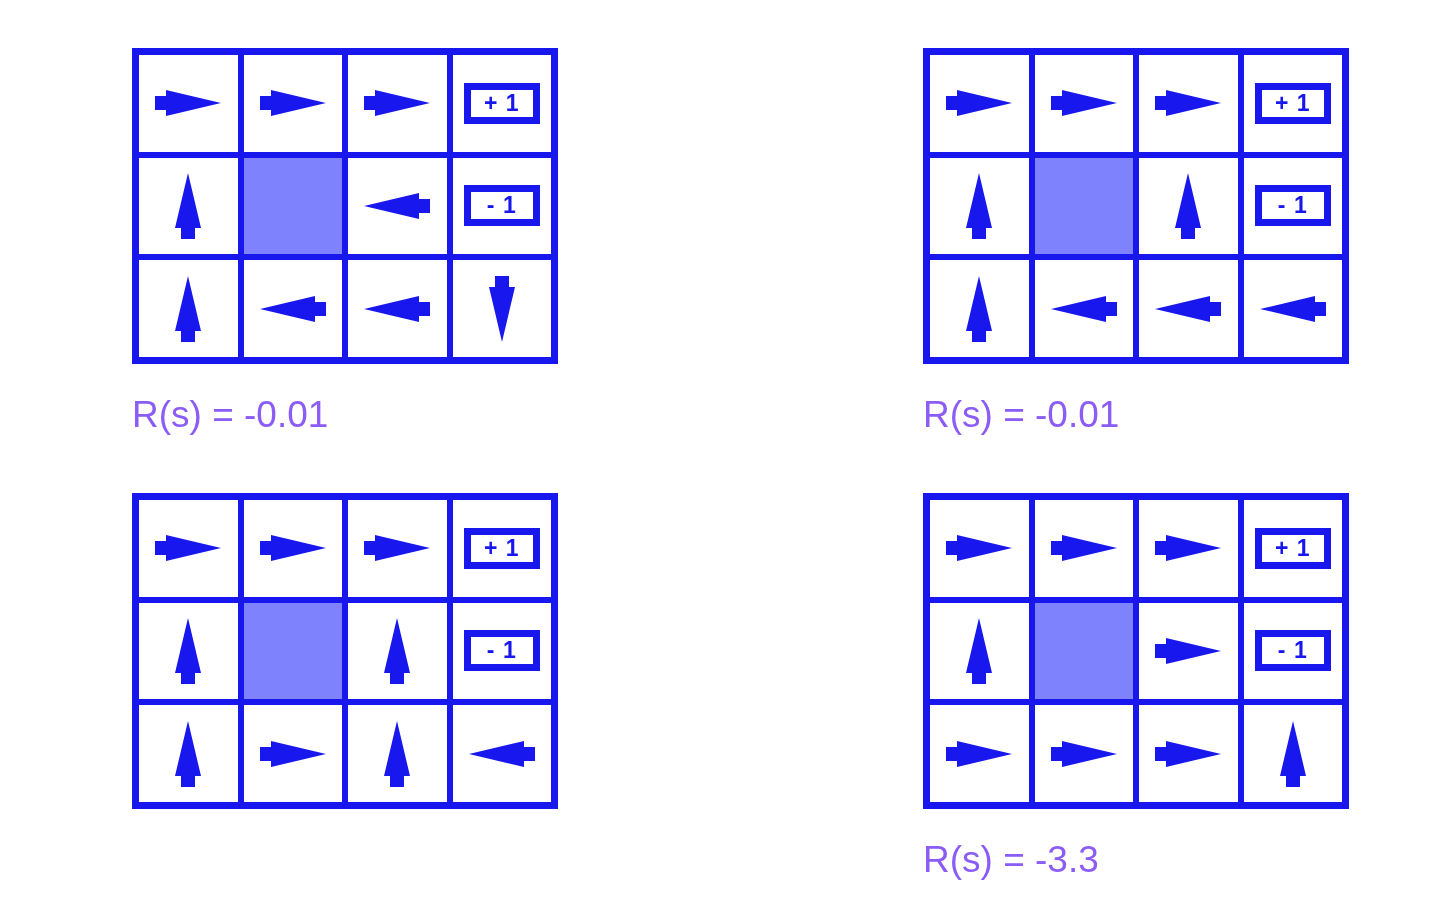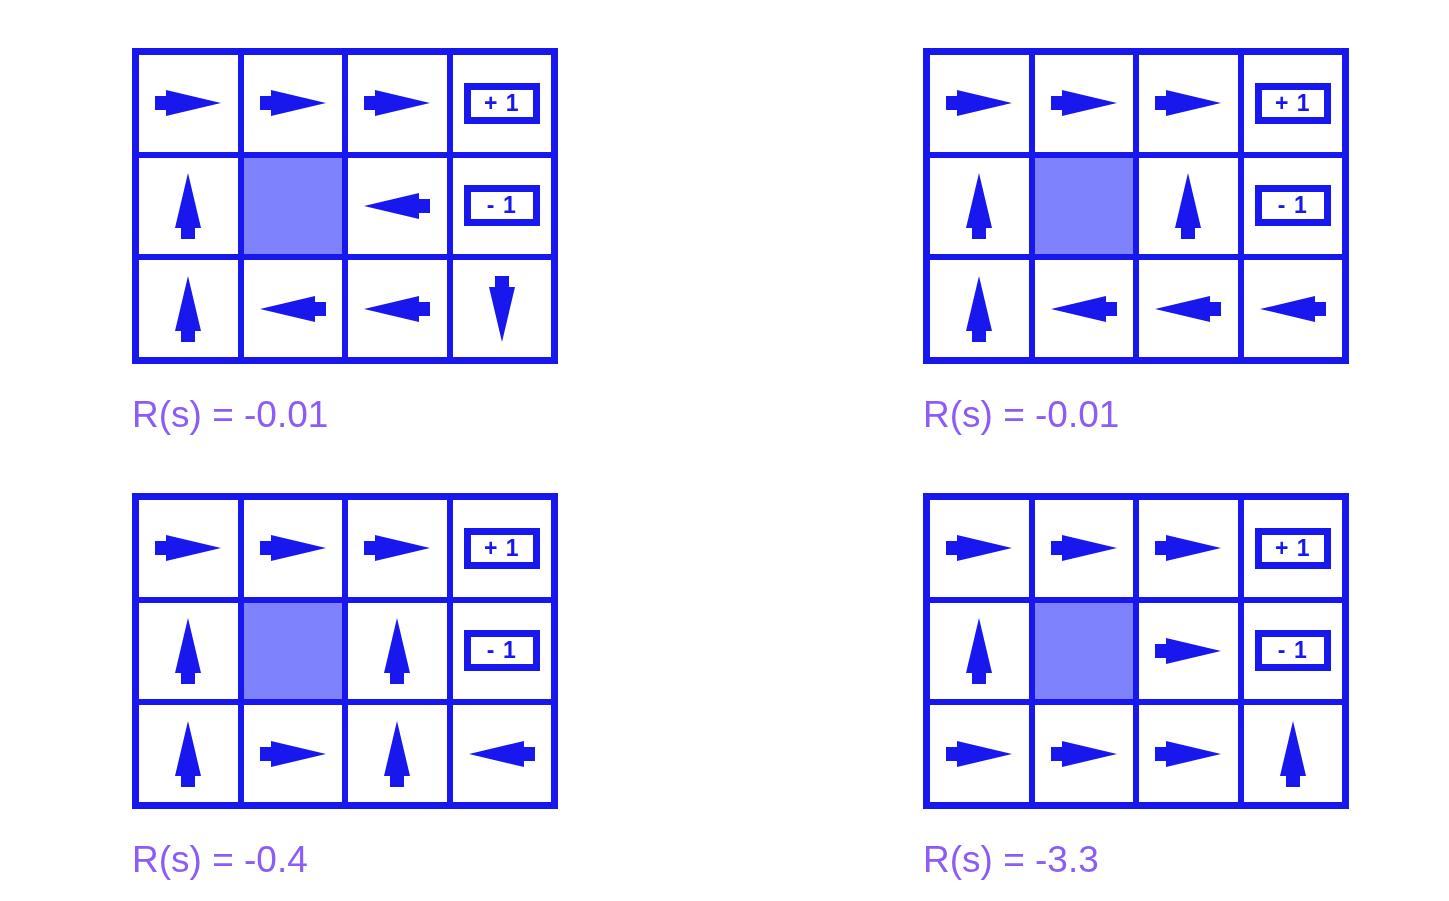--- a/index.html
+++ b/index.html
@@ -333,21 +333,20 @@
         </div>
         <div class="cell">
           <span style="display: block;">
             <svg class="arrow-svg" width="66" height="34" viewBox="0 0 66 34">
               <polygon points="66,10 55,10 55,4 0,17 55,30 55,24 66,24" fill="#1818EE"></polygon>
             </svg>
           </span>
         </div>
       </div>
   </div>
-  <div class="caption cap-bl">R(s) = -0.4</div>
 
   <div class="panel panel-br">
     <div class="grid">
         <div class="cell">
           <span style="display: block;">
             <svg class="arrow-svg" width="66" height="34" viewBox="0 0 66 34">
               <polygon points="0,10 11,10 11,4 66,17 11,30 11,24 0,24" fill="#1818EE"></polygon>
             </svg>
           </span>
         </div>

